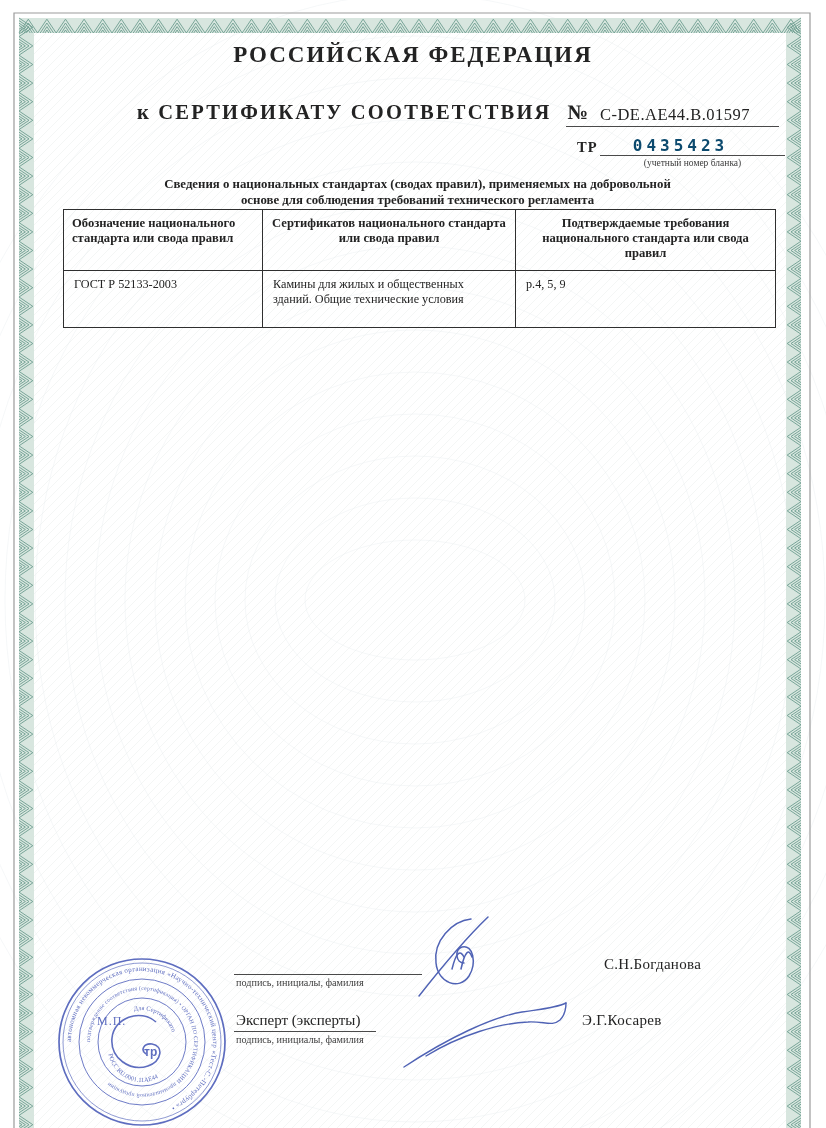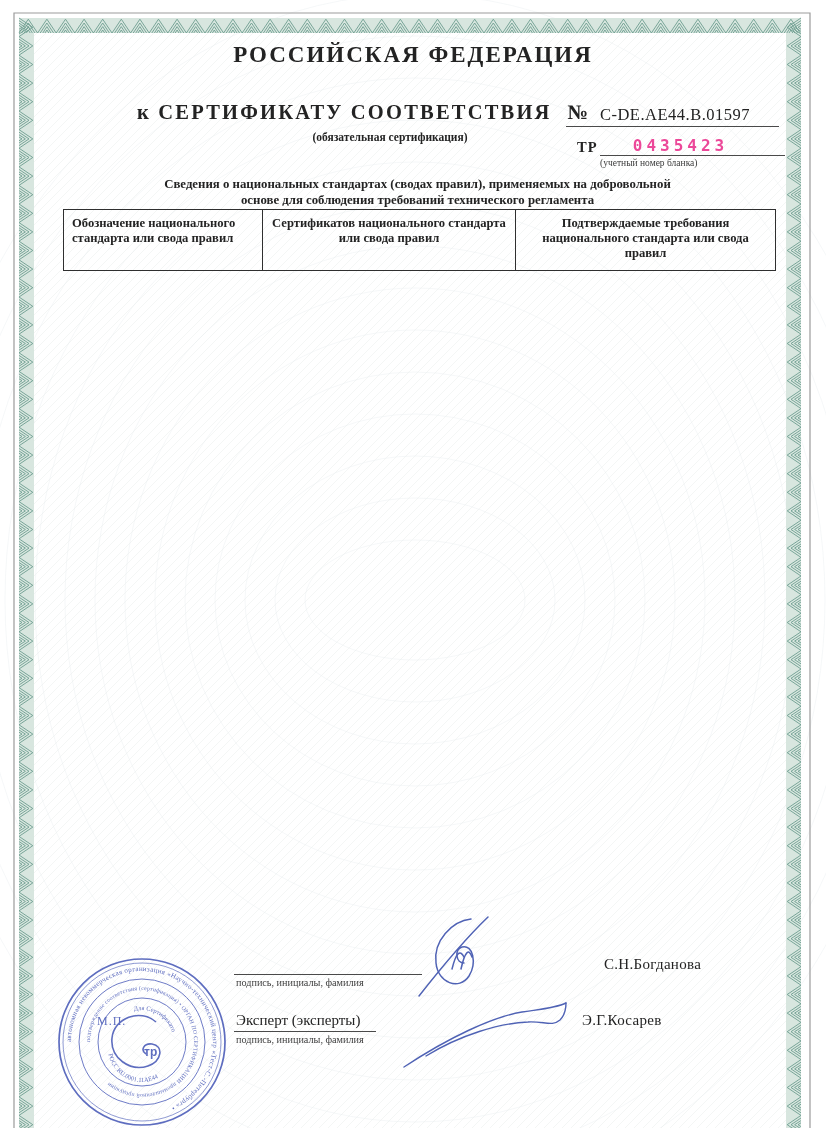--- a/index.html
+++ b/index.html
@@ -11,22 +11,22 @@
   .deco{position:absolute;left:0;top:0;pointer-events:none;}
   .country{left:0;top:42px;width:826px;text-align:center;font-size:23px;font-weight:bold;letter-spacing:2px;}
   .appendix{left:90px;top:79px;width:600px;text-align:center;font-size:14.5px;font-weight:bold;letter-spacing:1px;}
   .certline{left:137px;top:101px;font-size:20.5px;font-weight:bold;letter-spacing:2.2px;white-space:nowrap;text-align:center;}
   .numsign{margin-left:16px;letter-spacing:0;}
   .certnum{left:575px;top:105px;width:200px;text-align:center;font-size:16.5px;letter-spacing:0.5px;}
   .uline{border-top:1.2px solid #4a4a4a;height:0;}
   .oblig{left:140px;top:131px;width:500px;text-align:center;font-size:11.5px;font-weight:bold;}
   .trlabel{left:577px;top:139px;font-size:14.5px;font-weight:bold;letter-spacing:1px;}
   .rednum{left:618px;top:136px;width:125px;text-align:center;font-family:"DejaVu Sans Mono","Liberation Mono",monospace;
-          font-size:16px;font-weight:bold;letter-spacing:4px;color:#ec4899;}
-  .uchet{left:600px;top:158px;width:185px;font-size:9.5px;color:#3c3c3c;}
+          font-size:16px;font-weight:bold;letter-spacing:4px;color:#0c4a6e;}
+  .uchet{left:600px;top:158px;width:185px;text-align:center;font-size:9.5px;color:#3c3c3c;}
   .intro{left:60px;top:177px;width:715px;text-align:center;font-size:12.8px;font-weight:bold;line-height:15.5px;}
   table.std{position:absolute;left:63px;top:209px;width:712px;border-collapse:collapse;table-layout:fixed;}
   table.std th,table.std td{border:1.4px solid #2f2f2f;vertical-align:top;font-size:12.2px;line-height:15px;}
   table.std th{font-weight:bold;font-size:12.6px;padding:6px 8px;}
   table.std td{padding:6px 10px;}
   .th-left{text-align:left;}
   .th-center{text-align:center;}
   .sigrole{left:236px;top:930px;width:200px;font-size:13.5px;line-height:13.9px;}
   .sigrole .justify{width:182px;text-align:justify;text-align-last:justify;}
   .caption{font-size:10.2px;color:#3d3d3d;}
@@ -238,21 +238,20 @@
   </svg>
 
   <div class="abs country">РОССИЙСКАЯ ФЕДЕРАЦИЯ</div>
 
   <div class="abs certline">
     <span>к СЕРТИФИКАТУ СООТВЕТСТВИЯ</span><span class="numsign">№</span>
   </div>
   <div class="abs certnum">C-DE.AE44.B.01597</div>
   <div class="abs uline" style="left:566px;top:126px;width:213px;"></div>
 
-  <div class="abs oblig">(обязательная сертификация)</div>
 
   <div class="abs trlabel">ТР</div>
   <div class="abs rednum">0435423</div>
   <div class="abs uline" style="left:600px;top:155px;width:185px;"></div>
   <div class="abs uchet">(учетный номер бланка)</div>
 
   <div class="abs intro">
     <div>Сведения о национальных стандартах (сводах правил), применяемых на добровольной</div>
     <div>основе для соблюдения требований технического регламента</div>
   </div>
@@ -264,20 +263,25 @@
         <col style="width:260px">
       </colgroup>
     <thead>
       <tr>
         <th class="th-left" style="height:48px;">Обозначение национального стандарта или свода правил</th>
         <th class="th-center">Сертификатов национального стандарта или свода правил</th>
         <th class="th-center">Подтверждаемые требования национального стандарта или свода правил</th>
       </tr>
     </thead>
     <tbody>
+      <tr>
+        <td style="height:44px;">ГОСТ Р 52133-2003</td>
+        <td>Камины для жилых и общественных зданий. Общие технические условия</td>
+        <td>р.4, 5, 9</td>
+      </tr>
     </tbody>
   </table>
 
   <div class="abs uline" style="left:234px;top:974px;width:188px;"></div>
   <div class="abs caption" style="left:236px;top:977px;">подпись, инициалы, фамилия</div>
   <div class="abs name" style="left:604px;top:956px;">С.Н.Богданова</div>
 
   <div class="abs expertrole">Эксперт (эксперты)</div>
   <div class="abs uline" style="left:234px;top:1031px;width:142px;"></div>
   <div class="abs caption" style="left:236px;top:1034px;">подпись, инициалы, фамилия</div>

